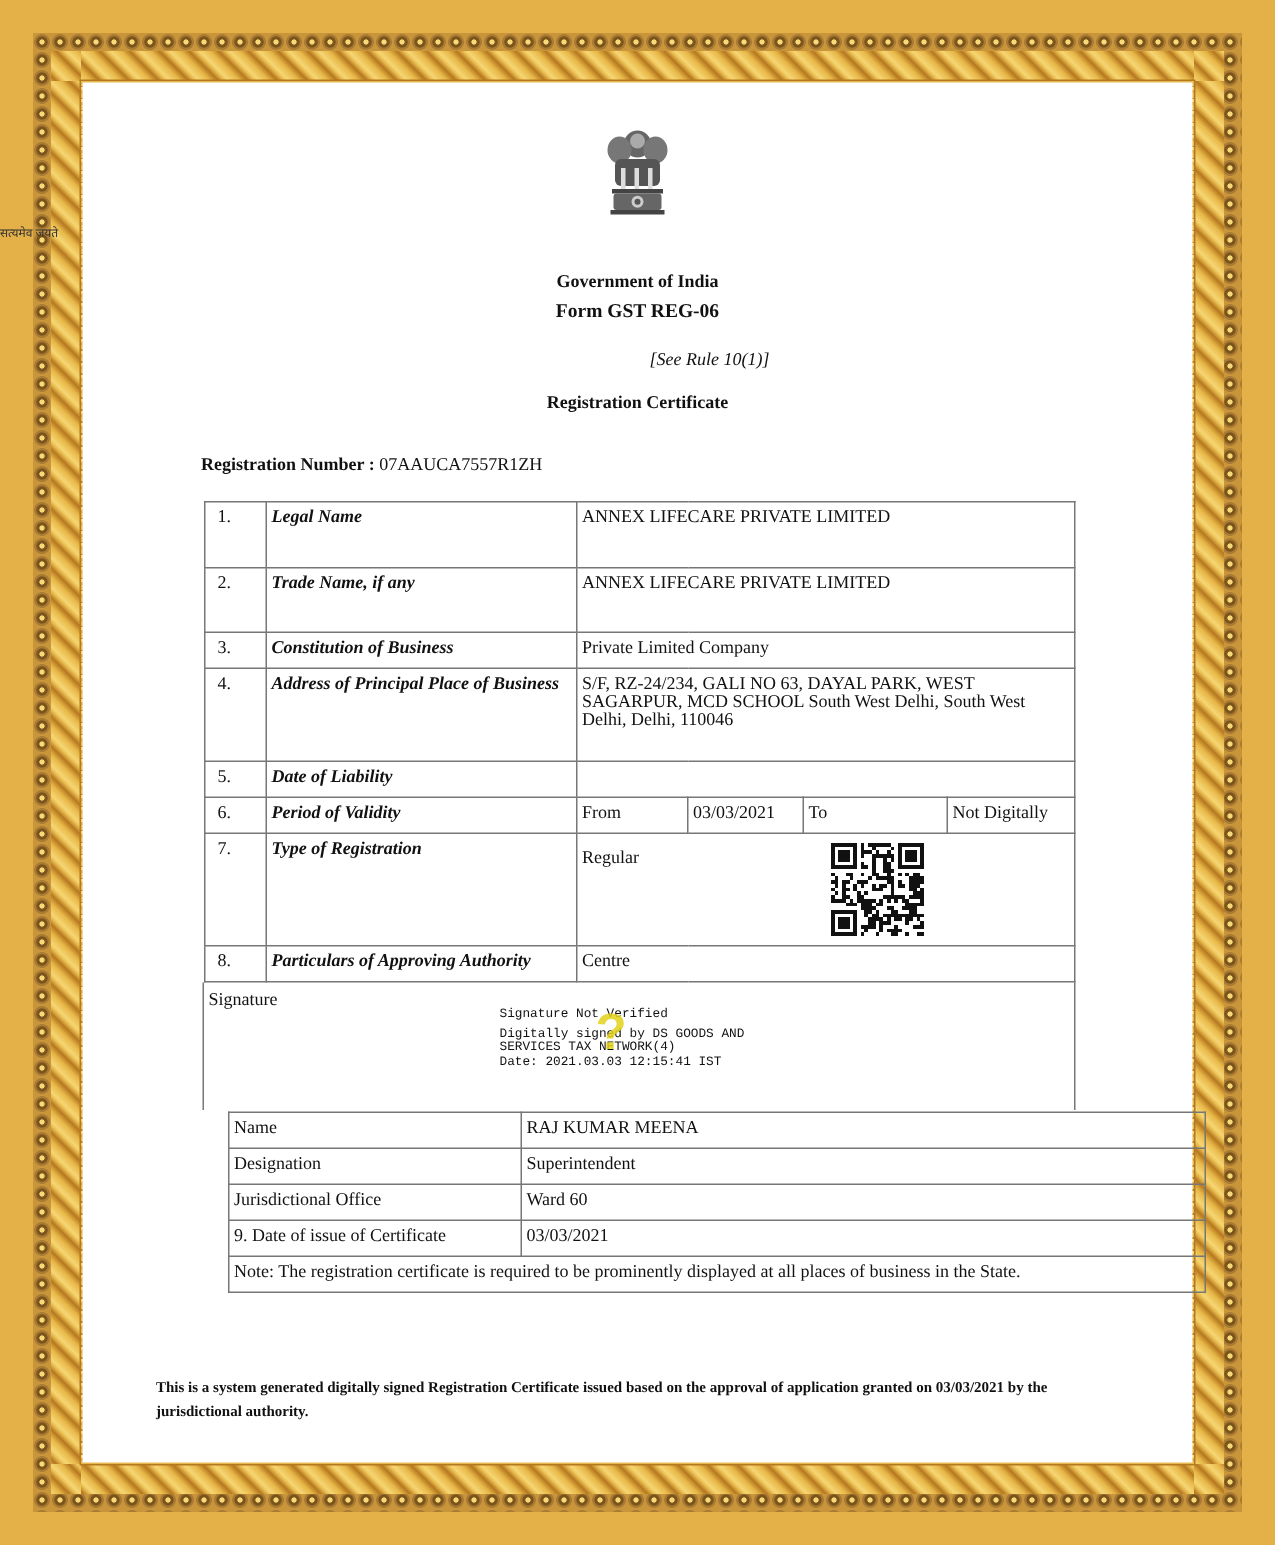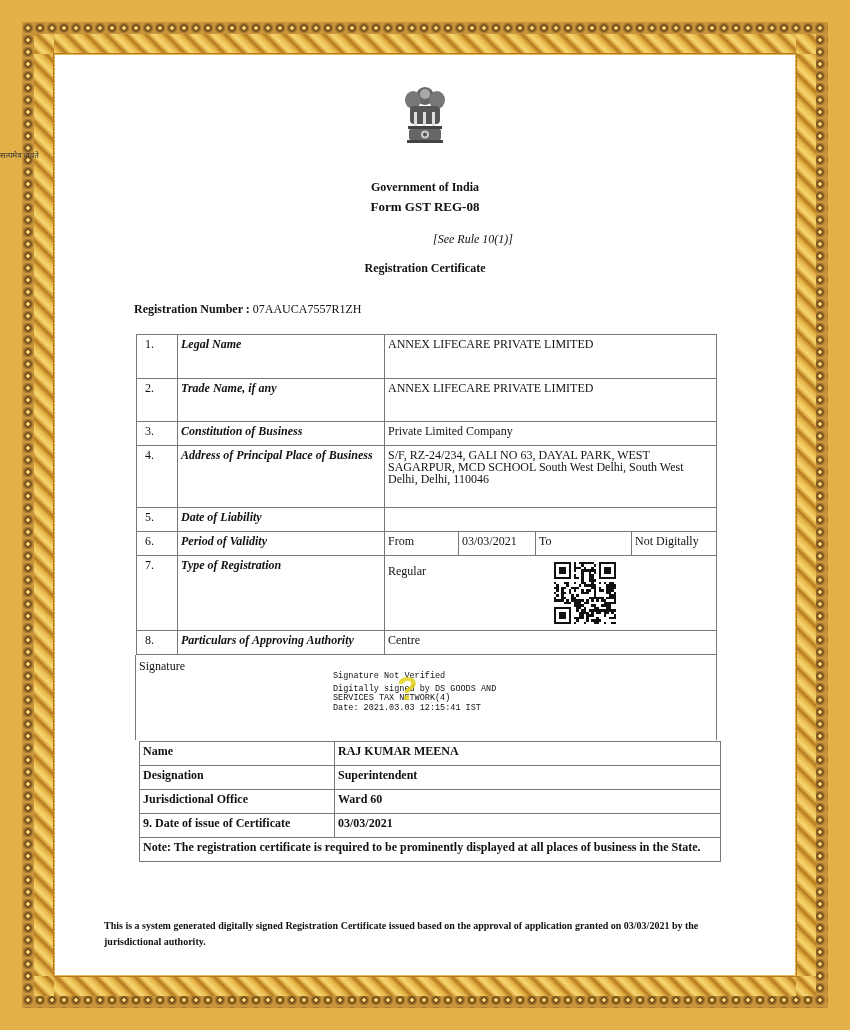--- a/index.html
+++ b/index.html
@@ -32,21 +32,21 @@
   .h3 { top:232px; font-size:12px; font-style:italic; font-weight:normal;padding-left:48px; }
   .h4 { top:261px; font-size:12px; }
   .regno { position:absolute; left:134px; top:302px; font-size:12px; }
   .regno b { font-weight:bold; }
 
   table { border-collapse:collapse; position:absolute; font-size:12px; }
   td { border:1px solid #777; vertical-align:top; padding:3px 3px; line-height:12px; }
   .t1 { left:136px; top:334px; width:581px; }
   .t1 .n { width:29px; padding-left:8px; }
   .t1 .l { width:200px; font-weight:bold;font-style:italic; }
-  .t2 { left:139px; top:741px; width:582px;font-weight:bold; }
+  .t2 { left:152px; top:741px; width:652px; }
   .t2 .k { width:188px; }
   .qr { position:absolute; left:554px; top:562px; width:62px; height:62px; }
   .sig { position:absolute; left:333px; top:672px; font-family:Liberation Mono, monospace; font-size:8.5px; line-height:9.5px; color:#111; }
   .sig .line0 { margin-bottom:3px; }
   .qmark { position:absolute; left:397px; top:669px; font-family:"Liberation Sans", sans-serif; font-weight:bold; font-size:34px; color:#e3d31a; opacity:.85; }
   .foot { position:absolute; left:104px; top:918px; width:650px; font-size:10px; font-weight:bold; line-height:16px; }
 </style>
 </head>
 <body>
 
@@ -68,21 +68,21 @@
   <rect x="30" y="30" width="3" height="14" fill="#ddd"></rect>
   <rect x="6" y="44" width="34" height="3" fill="#444"></rect>
   <rect x="7" y="47" width="32" height="11" rx="2" fill="#666"></rect>
   <circle cx="23" cy="52.5" r="4" fill="#ccc"></circle>
   <circle cx="23" cy="52.5" r="2" fill="#555"></circle>
   <rect x="5" y="58" width="36" height="3" fill="#444"></rect>
 </svg>
 <div class="motto">सत्यमेव जयते</div>
 
 <div class="hdr h1">Government of India</div>
-<div class="hdr h2">Form GST REG-08</div>
+<div class="hdr h2">Form GST REG-06</div>
 <div class="hdr h3">[See Rule 10(1)]</div>
 <div class="hdr h4">Registration Certificate</div>
 
 <div class="regno">
   <b>Registration Number :</b>
   <span>07AAUCA7557R1ZH</span>
 </div>
 
 <table class="t1">
   <tbody>

